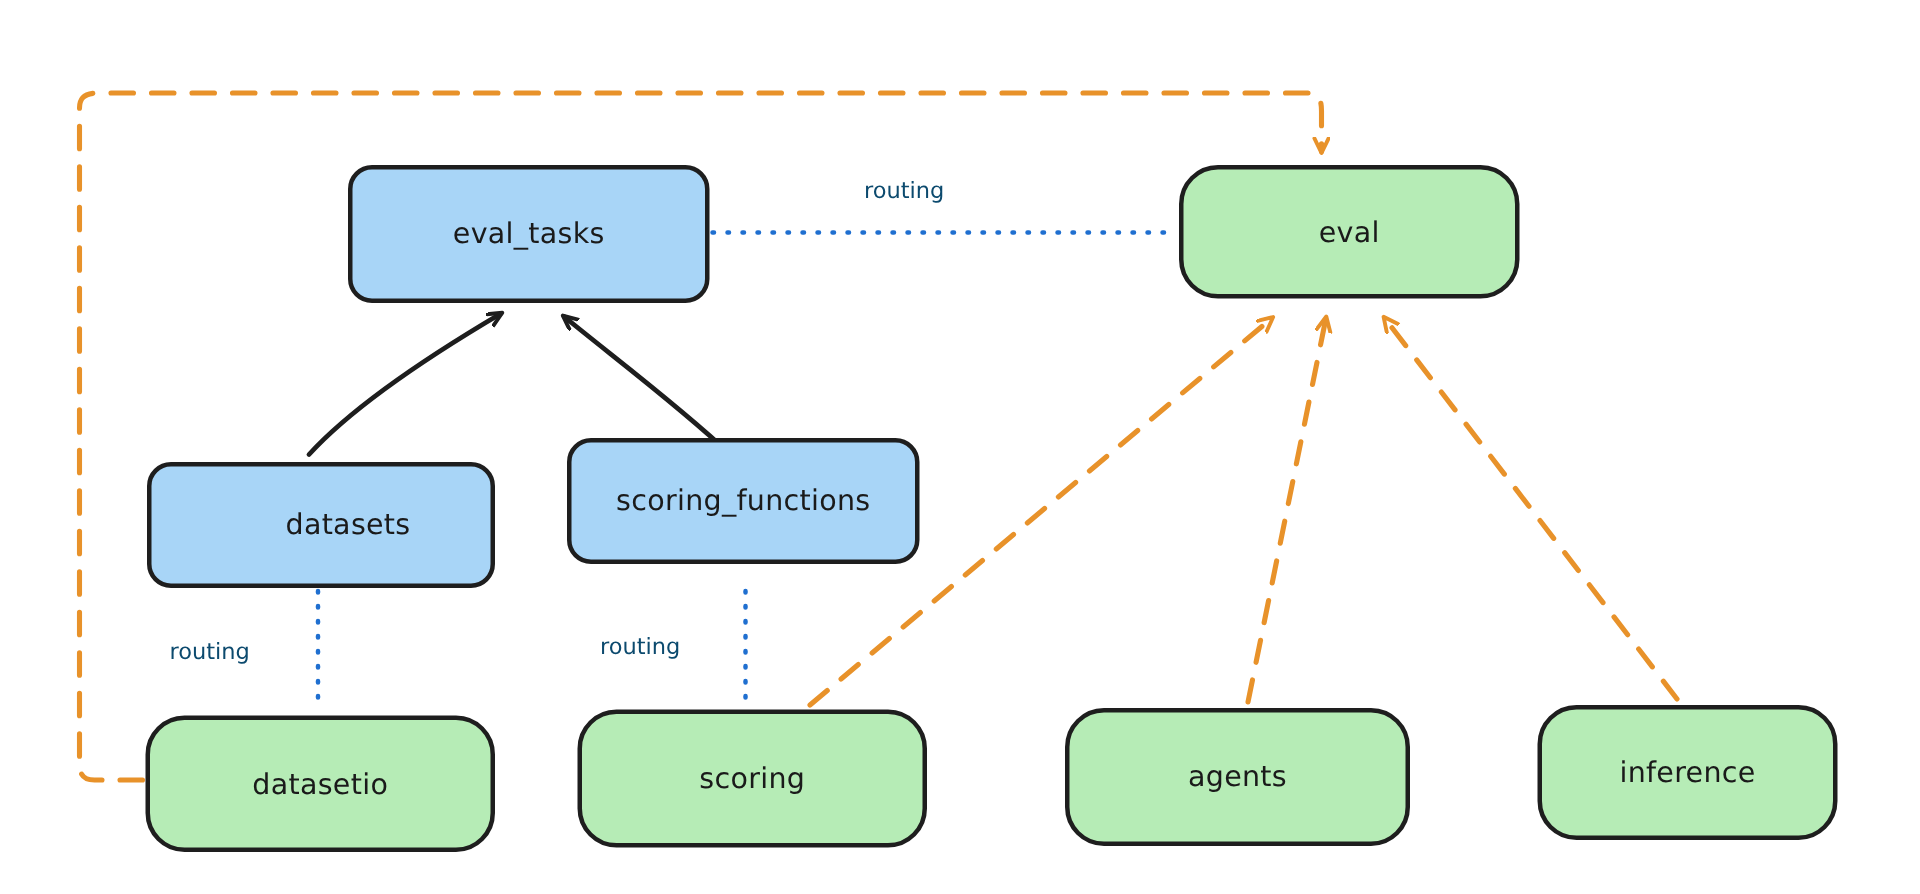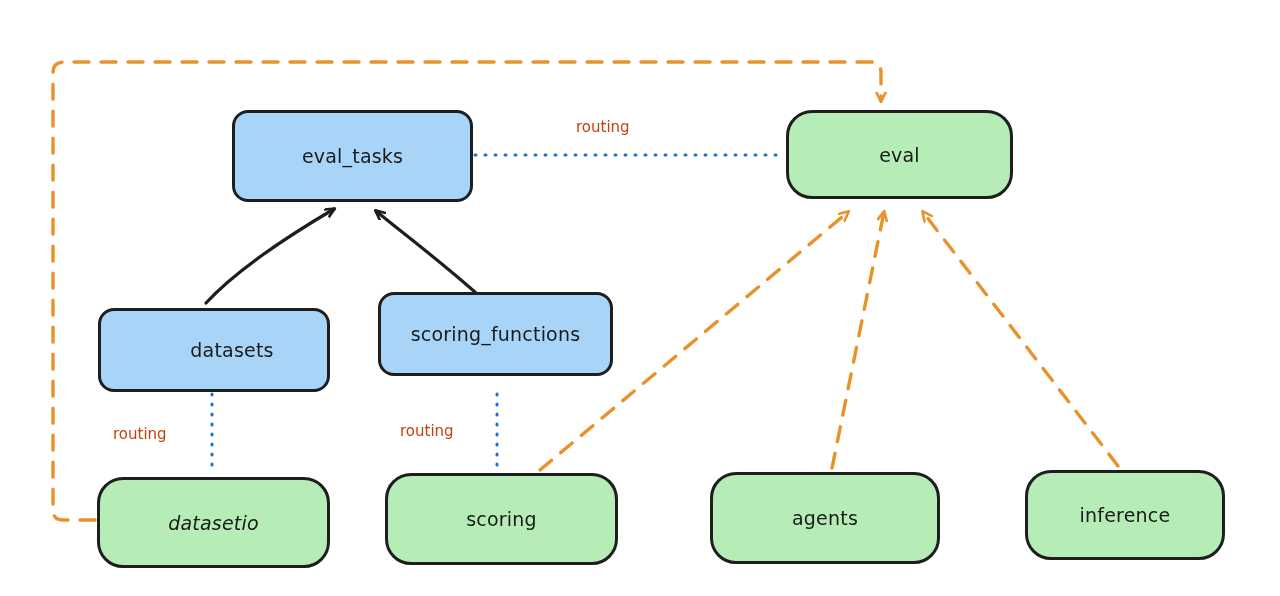--- a/index.html
+++ b/index.html
@@ -46,21 +46,21 @@
     border-radius: 26px;
   }
   .node .label {
     pointer-events: none;
     white-space: nowrap;
   }
   .edge-label {
     position: absolute;
     font-family: "DejaVu Sans", sans-serif;
     font-size: 15px;
-    color: #c2410c;
+    color: #0c4a6e;
     z-index: 4;
     white-space: nowrap;
   }
 </style>
 </head>
 <body>
 
 <div id="canvas">
 
   <svg id="edges" viewBox="0 0 1280 596" xmlns="http://www.w3.org/2000/svg">
@@ -103,21 +103,21 @@
   </div>
 
   <div class="node api" style="left:98px; top:308px; width:232px; height:84px;padding-left:36px;">
     <span class="label">datasets</span>
   </div>
 
   <div class="node api" style="left:378px; top:292px; width:235px; height:84px;">
     <span class="label">scoring_functions</span>
   </div>
 
-  <div class="node provider" style="left:97px; top:477px; width:233px; height:91px;font-style:italic;">
+  <div class="node provider" style="left:97px; top:477px; width:233px; height:91px;">
     <span class="label">datasetio</span>
   </div>
 
   <div class="node provider" style="left:385px; top:473px; width:233px; height:92px;text-align:center;">
     <span class="label">scoring</span>
   </div>
 
   <div class="node provider" style="left:710px; top:472px; width:230px; height:92px;align-items:center;">
     <span class="label">agents</span>
   </div>

